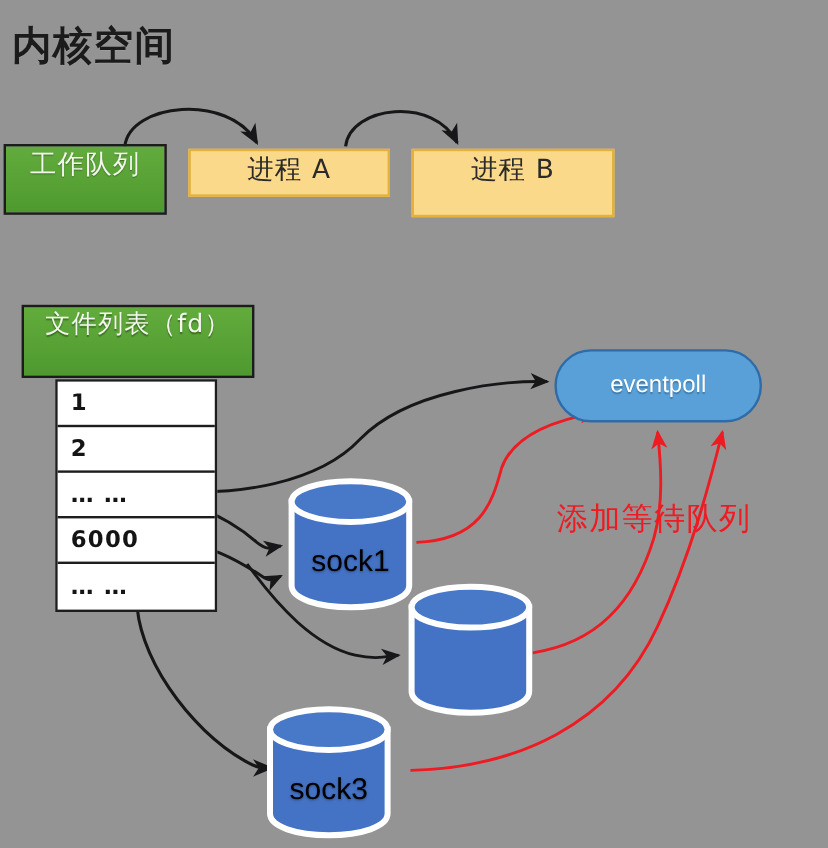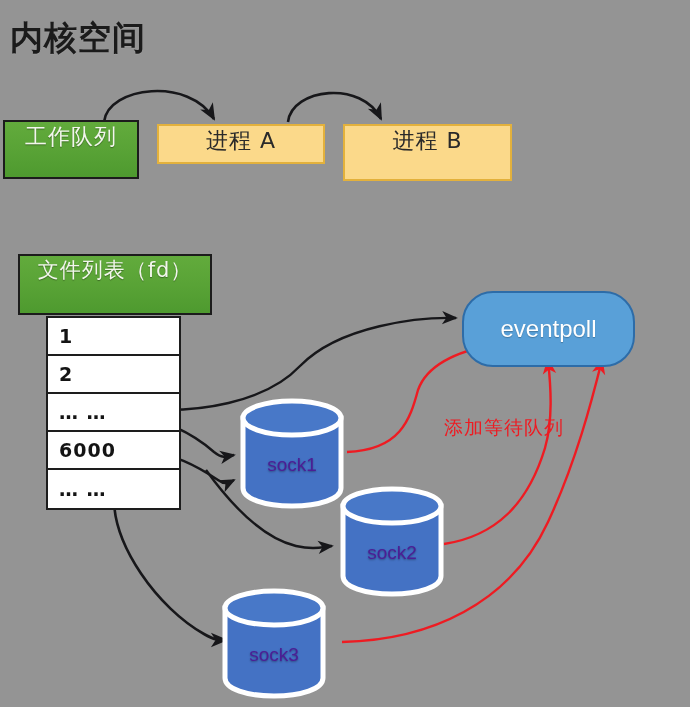--- a/index.html
+++ b/index.html
@@ -81,56 +81,56 @@
     font-size: 19px;
     font-weight: bold;
     color: #141414;
     font-family: "DejaVu Sans", "Liberation Sans", sans-serif;
     letter-spacing: 1px;
   }
   .fd-row:last-child { border-bottom: none; }
 
   
   #eventpoll {
-    left: 462px; top: 291px; width: 173px; height: 76px;
+    left: 462px; top: 291px; width: 173px; height: 61px;
     background: #59a0d8;
     border: 2px solid #2d6ca8;
     border-radius: 31px;
     display: flex;
     align-items: center;
     justify-content: center;
     color: #ffffff;
-    font-size: 24px;
+    font-size: 20px;
     box-sizing: border-box;
     text-shadow: 0 1px 1px rgba(0,0,0,0.25);
   }
 
   
   .cyl { }
   .cyl-label {
     position: absolute;
     left: 0; right: 0;
-    color: #4c1d95;
-    font-size: 19px;
+    color: #000000;
+    font-size: 25px;
     text-align: center;
     text-shadow: 0 1px 2px rgba(0,0,0,0.35);
     pointer-events: none;
   }
   #sock1 { left: 238px; top: 396px; width: 108px; height: 114px; }
   #sock2 { left: 338px; top: 484px; width: 108px; height: 114px; }
   #sock3 { left: 220px; top: 586px; width: 108px; height: 114px; }
   #sock1 .cyl-label { top: 58px; }
   #sock2 .cyl-label { top: 58px; }
   #sock3 .cyl-label { top: 58px; }
 
   
   #red-note {
-    left: 444px; top: 415px;
+    left: 464px; top: 415px;
     color: #ee1b22;
-    font-size: 19px;
+    font-size: 26px;
     letter-spacing: 1px;
     font-family: "DejaVu Sans", "Liberation Sans", sans-serif;
   }
 
   svg.overlay {
     position: absolute;
     left: 0; top: 0;
     width: 690px; height: 707px;
     pointer-events: none;
   }
@@ -225,21 +225,20 @@
       <ellipse cx="54" cy="22" rx="49" ry="17" fill="#4878c8" stroke="#ffffff" stroke-width="5"></ellipse>
     </svg>
     <div class="cyl-label">sock3</div>
   </div>
 
   <div class="abs cyl" id="sock2">
     <svg width="108" height="114" viewBox="0 0 108 114">
       <path d="M5,22 L5,92 C5,103 27,110 54,110 C81,110 103,103 103,92 L103,22 Z" fill="#4472c4" stroke="#ffffff" stroke-width="5"></path>
       <ellipse cx="54" cy="22" rx="49" ry="17" fill="#4878c8" stroke="#ffffff" stroke-width="5"></ellipse>
     </svg>
-    <div class="cyl-label">sock2</div>
   </div>
 
   <div class="abs cyl" id="sock1">
     <svg width="108" height="114" viewBox="0 0 108 114">
       <path d="M5,22 L5,92 C5,103 27,110 54,110 C81,110 103,103 103,92 L103,22 Z" fill="#4472c4" stroke="#ffffff" stroke-width="5"></path>
       <ellipse cx="54" cy="22" rx="49" ry="17" fill="#4878c8" stroke="#ffffff" stroke-width="5"></ellipse>
     </svg>
     <div class="cyl-label">sock1</div>
   </div>
 

